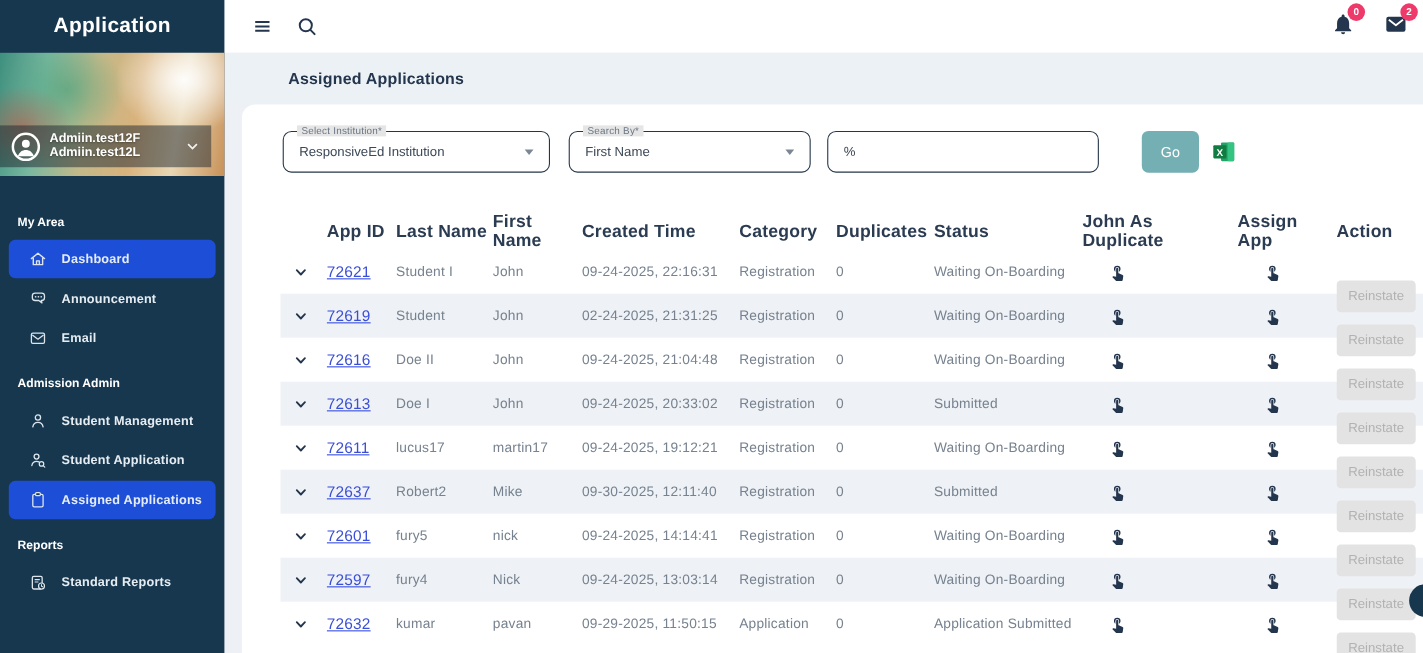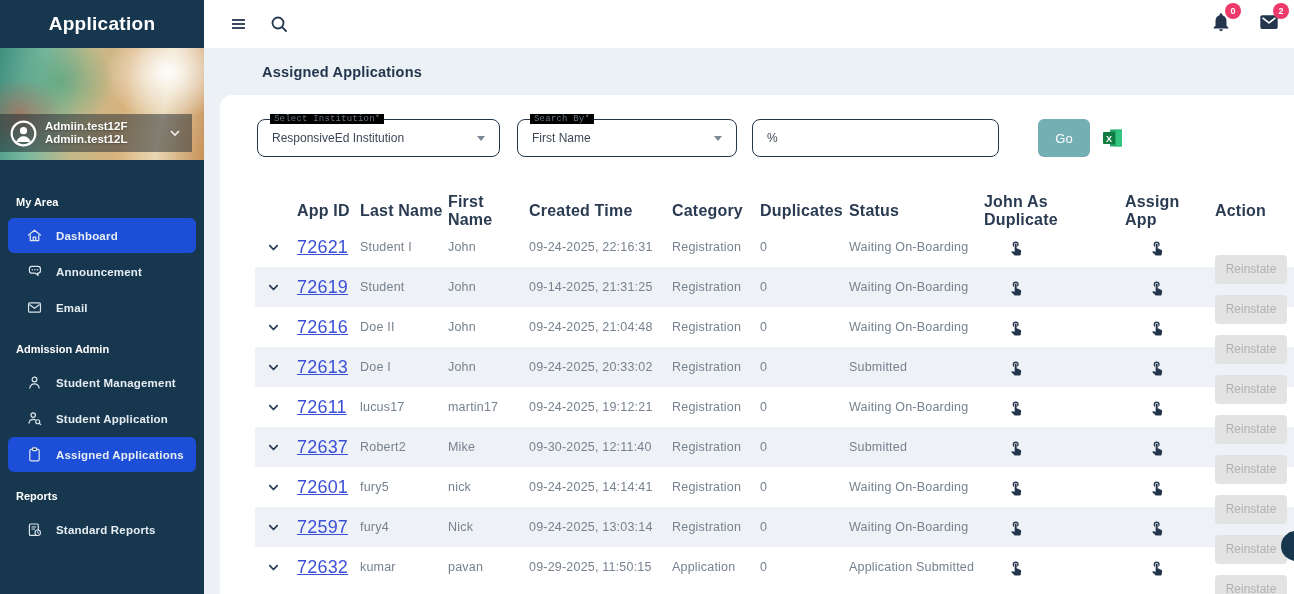--- a/index.html
+++ b/index.html
@@ -52,22 +52,22 @@
   .page-title { font-size:14.5px; font-weight:bold; color:#24364E; letter-spacing:.2px; }
 
   .content { flex:1; background:#EDF1F5; padding-left:16px; position:relative; }
   .card { background:#fff; border-radius:12px 0 0 0; height:100%; width:1074px;
     padding-top:24px; position:relative; }
 
   
   .filters { display:flex; align-items:center; padding-left:37px; height:38px; }
   .field { position:relative; height:38px; border:1px solid #25364B; border-radius:8px;
     display:flex; align-items:center; padding:0 12px 0 14px; background:#fff; cursor:pointer; }
-  .field .flabel { position:absolute; top:-6px; left:12px; background:#000000; padding:0 4px;
-    font-size:9px; color:#6A7683; letter-spacing:.2px;font-family:Liberation Mono, monospace; }
+  .field .flabel { position:absolute; top:-6px; left:12px; background:#e5e5e5; padding:0 4px;
+    font-size:9px; color:#6A7683; letter-spacing:.2px; }
   .field .fvalue { font-size:12px; color:#3C4857; flex:1; }
   .caret { width:12px; height:12px; margin-left:8px; }
   .f-institution { width:243px; margin-right:17px; }
   .f-searchby { width:220px; margin-right:15px;gap:34px; }
   .f-input { width:247px; margin-right:19px; cursor:text; }
   .f-input input { border:none; outline:none; font-size:12px; color:#3C4857; width:100%;
     font-family:"Liberation Sans", sans-serif; background:transparent; }
   .go-btn { width:52px; height:38px; border:none; border-radius:6px; background:#74AFB4;
     color:#fff; font-size:13px; font-family:"Liberation Sans", sans-serif; cursor:pointer;
     margin-right:11px;margin-left:20px; }
@@ -79,21 +79,21 @@
     grid-template-columns:42px 63px 88px 81px 143px 88px 89px 135px 141px 90px 79px;
     align-items:center; }
   .thead { height:34px; }
   .th { font-size:16px; font-weight:bold; color:#2A3B52; letter-spacing:.2px; }
   .trow { height:40px; }
   .trow.alt { background:#EEF1F5; }
   .cell { font-size:12.5px; color:#76828F; letter-spacing:.2px; overflow:hidden;
     white-space:nowrap; }
   .chev-cell { padding-left:12px; cursor:pointer; }
   .chev-cell svg { width:13px; height:13px; display:block; }
-  .appid { color:#3A4FD7; text-decoration:underline; cursor:pointer; font-size:18px; }
+  .appid { color:#3A4FD7; text-decoration:underline; cursor:pointer; font-size:14px; }
   .icon-cell { padding-left:24px; cursor:pointer; }
   .icon-cell svg { width:16px; height:19px; display:block; }
   .reinstate { width:72px; height:29px; border:none; border-radius:4px; background:#E3E3E3;
     color:#B2B2B2; font-size:12px; font-family:"Liberation Sans", sans-serif; cursor:default;margin-top:44px; }
 
   .edge-fab { position:absolute; right:-17px; top:531px; width:30px; height:30px;
     border-radius:50%; background:#17374F; z-index:9; }
 </style>
 </head>
 <body>
@@ -305,21 +305,21 @@
   </div>
             <div class="trow alt">
     <span class="cell chev-cell">
       <svg viewBox="0 0 14 14">
         <polyline points="3,5 7,9.2 11,5" fill="none" stroke="#24364E" stroke-width="1.8" stroke-linecap="round" stroke-linejoin="round"></polyline>
       </svg>
     </span>
     <a class="cell appid">72619</a>
     <span class="cell">Student</span>
     <span class="cell">John</span>
-    <span class="cell">09-14-2025, 21:31:25</span>
+    <span class="cell">02-24-2025, 21:31:25</span>
     <span class="cell">Registration</span>
     <span class="cell">0</span>
     <span class="cell">Waiting On-Boarding</span>
     <span class="cell icon-cell">
       <svg viewBox="0 0 24 24">
         <path fill="#24364E" d="M9 11.24V7.5a2.5 2.5 0 0 1 5 0v3.74c1.21-.81 2-2.18 2-3.74a4.5 4.5 0 0 0-9 0c0 1.56.79 2.93 2 3.74zm9.84 4.63-4.54-2.26a1.2 1.2 0 0 0-.54-.11H13v-6a1.5 1.5 0 0 0-3 0v10.74l-3.44-.72c-.37-.08-.76.04-1.02.31l-.79.79 4.94 4.94c.27.27.65.44 1.06.44h6.79c.75 0 1.33-.55 1.44-1.28l.75-5.27c.1-.67-.25-1.33-.89-1.58z"></path>
       </svg>
     </span>
     <span class="cell icon-cell">
       <svg viewBox="0 0 24 24">

